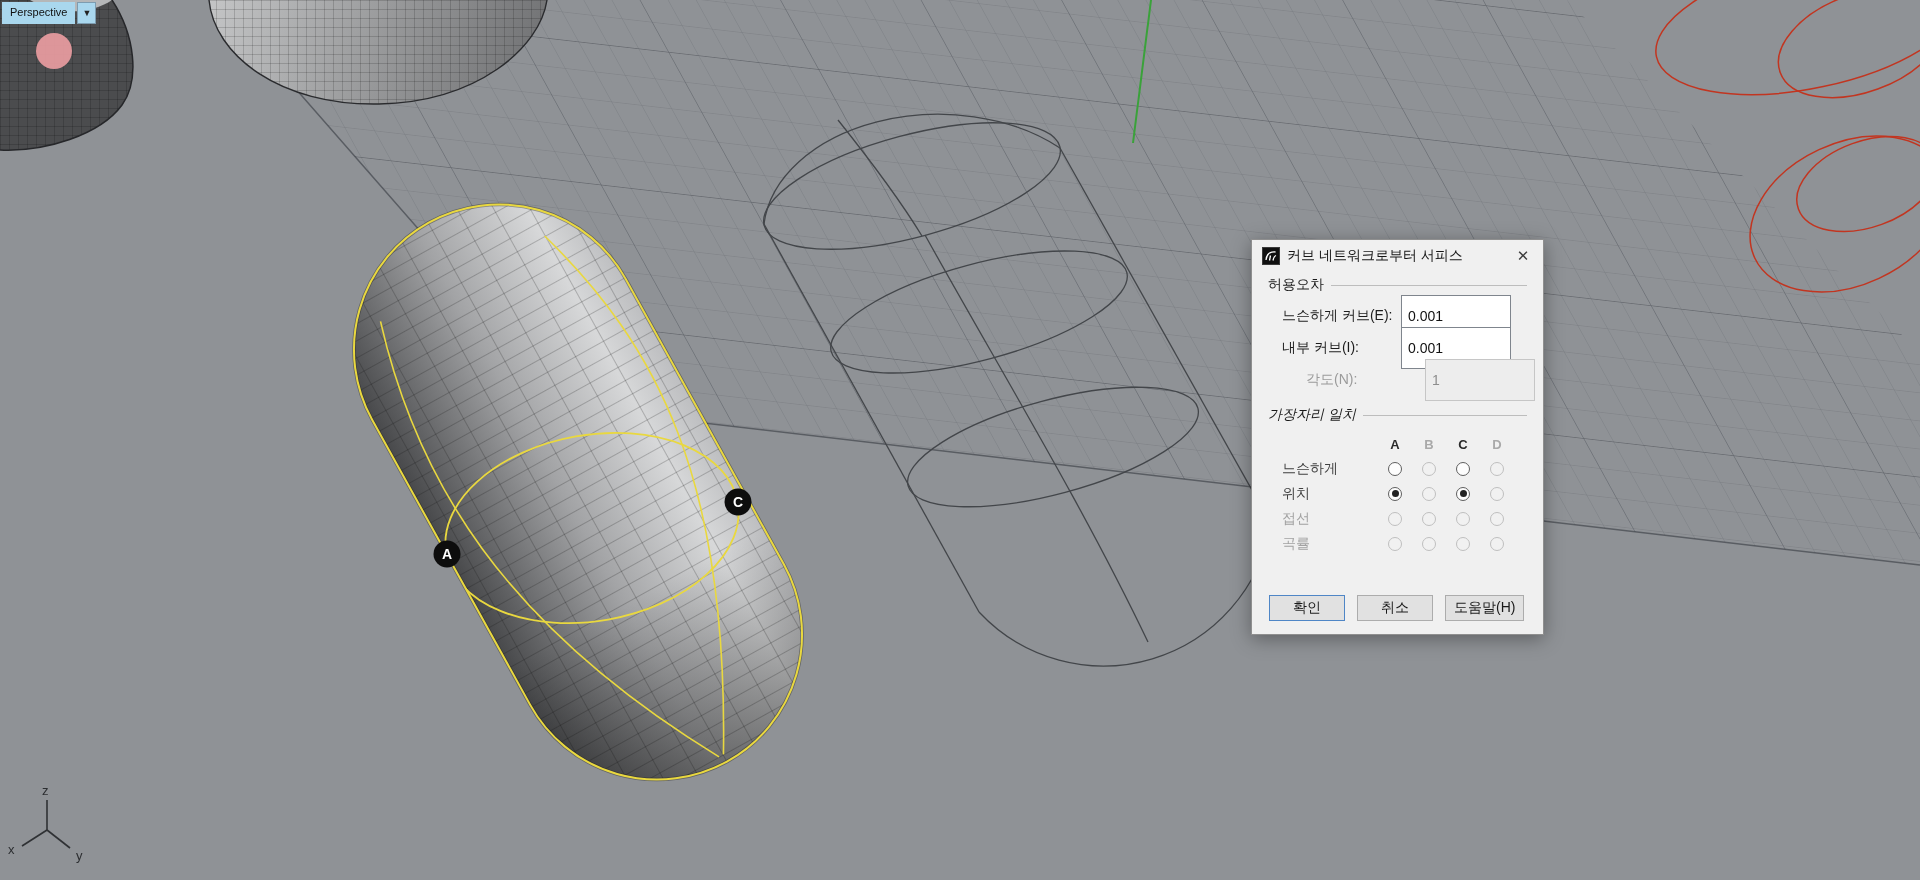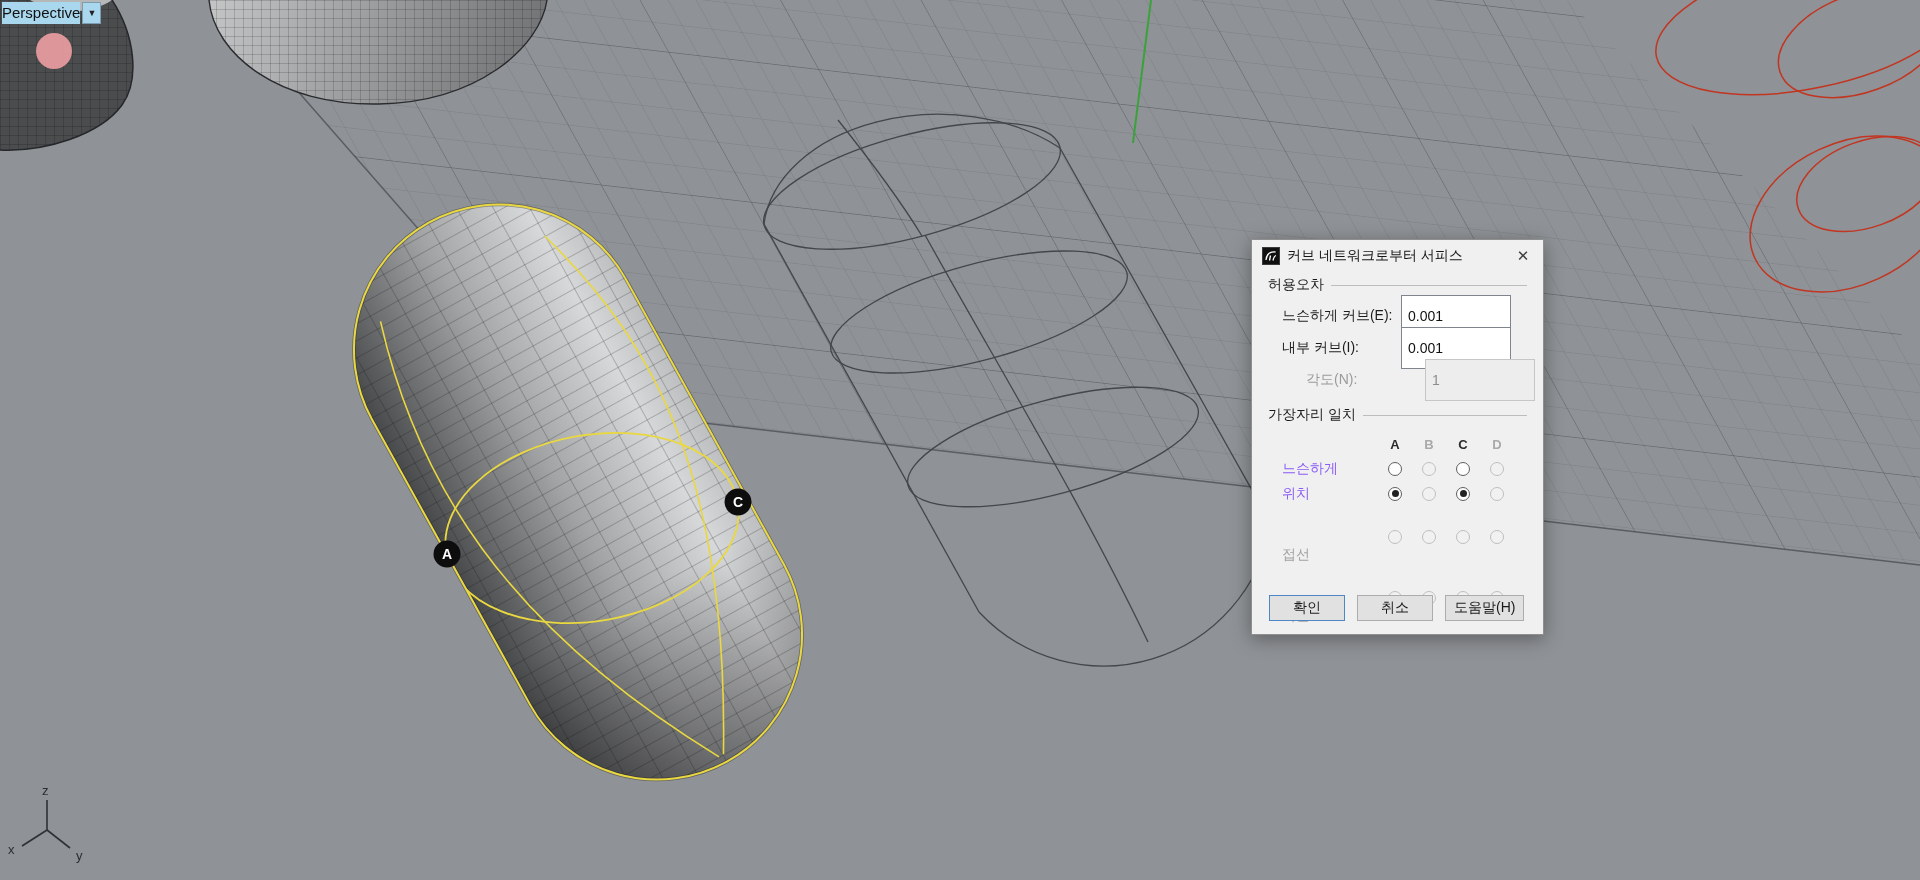--- a/index.html
+++ b/index.html
@@ -2,21 +2,21 @@
 <html><head>
 <meta charset="utf-8">
 <style>
   html,body{margin:0;padding:0;background:#6f7277;}
   .stage{position:relative;width:1920px;height:880px;overflow:hidden;
          background:#8f9296;font-family:"Liberation Sans",sans-serif;}
   .stage svg.scene{position:absolute;inset:0;display:block;}
 
   
   .vp-title{position:absolute;top:2px;left:2px;display:flex;align-items:stretch;z-index:6;}
-  .vp-label{background:#a9d7ee;color:#101010;font-size:15px;line-height:19px;padding:1px 0 2px;}
+  .vp-label{background:#a9d7ee;color:#101010;font-size:11px;line-height:19px;padding:1px 8px 2px;}
   .vp-arrow{background:#a9d7ee;border:1px solid #7d9cb0;margin-left:2px;width:17px;
             display:flex;align-items:center;justify-content:center;font-size:9px;color:#222;}
 
   
   .dialog{position:absolute;left:1251px;top:239px;width:291px;height:394px;z-index:10;
           background:#f0f0f0;border:1px solid #8f8f8f;box-shadow:0 4px 18px rgba(0,0,0,0.35);
           color:#1c1c1c;font-size:14px;}
   .titlebar{height:32px;display:flex;align-items:center;padding:0 6px 0 10px;}
   .titlebar .app-icon{width:18px;height:18px;flex:0 0 18px;}
   .titlebar .title-text{flex:1;margin-left:7px;font-size:14px;color:#151515;
@@ -31,22 +31,22 @@
   .field-row .f-label{flex:0 0 119px;font-size:14px;color:#1c1c1c;}
   .field-row.disabled .f-label{color:#9b9b9b;margin-left:24px;}
   .field-row input{width:96px;height:20px;border:1px solid #7f858d;background:#fff;
                    font-family:"Liberation Sans",sans-serif;font-size:14px;padding:10px 6px;color:#111;}
   .field-row input:disabled{background:#ededed;border-color:#c6c6c6;color:#8d8d8d;}
   .match-grid{display:grid;grid-template-columns:96px 34px 34px 34px 34px;
               padding-left:14px;align-items:center;}
   .match-grid .hdr{text-align:center;font-weight:bold;font-size:13px;height:22px;line-height:22px;}
   .match-grid .hdr.on{color:#2a2a2a;}
   .match-grid .hdr.off{color:#a9a9a9;font-weight:bold;}
-  .match-grid .row-label{font-size:14px;color:#8b5cf6;height:25px;line-height:25px;}
-  .match-grid .row-label.disabled{color:#a2a2a2;margin-top:36px;}
+  .match-grid .row-label{font-size:14px;color:#404040;height:25px;line-height:25px;}
+  .match-grid .row-label.disabled{color:#a2a2a2;}
   .radio-cell{display:flex;justify-content:center;align-items:center;height:25px;}
   .radio{width:14px;height:14px;border-radius:50%;border:1.5px solid #5f5f5f;background:#fdfdfd;
          position:relative;box-sizing:border-box;}
   .radio[data-value="on"]::after{content:"";position:absolute;inset:2.5px;border-radius:50%;background:#222;}
   .radio[data-value="off-disabled"]{border-color:#bfbfbf;background:#f1f1f1;}
   .dialog-buttons{position:absolute;left:17px;bottom:13px;display:flex;gap:12px;}
   .btn{min-width:76px;height:26px;background:#e1e1e1;border:1px solid #acacac;
        font-family:"Liberation Sans",sans-serif;font-size:14px;color:#1a1a1a;padding:0 8px;}
   .btn.default{border-color:#4f86c6;}
 </style>
@@ -194,21 +194,21 @@
       </div>
       <div class="field-row">
         <span class="f-label">내부 커브(I):</span>
         <input type="text" value="0.001" style="">
       </div>
       <div class="field-row disabled">
         <span class="f-label">각도(N):</span>
         <input type="text" disabled="" value="1" style="">
       </div>
 
-      <div class="group-head" style="margin-top:14px;">
+      <div class="group-head" style="margin-top:14px;font-style:italic;">
         <span class="g-label">가장자리 일치</span>
         <span class="rule"></span>
       </div>
 
       <div class="match-grid">
 
         <span></span>
         <span class="hdr on">A</span>
         <span class="hdr off">B</span>
         <span class="hdr on">C</span>

